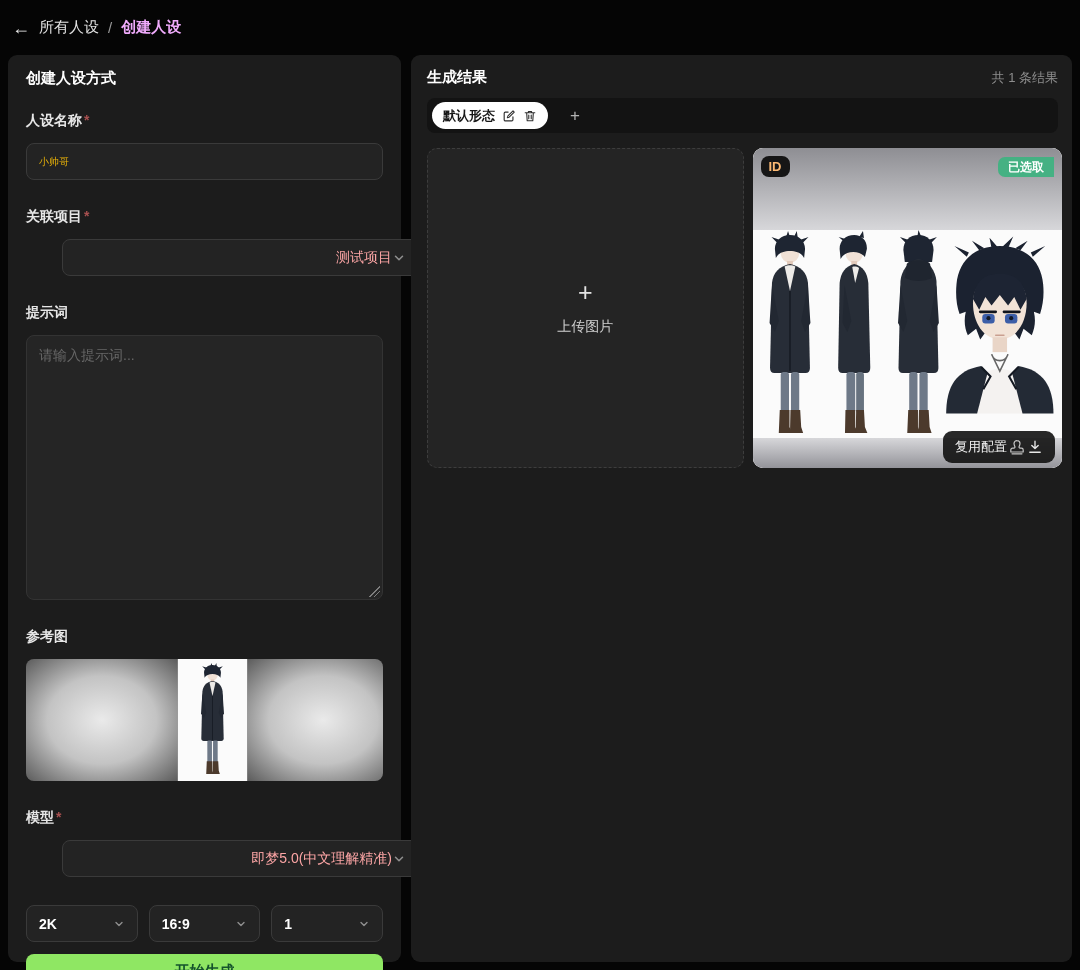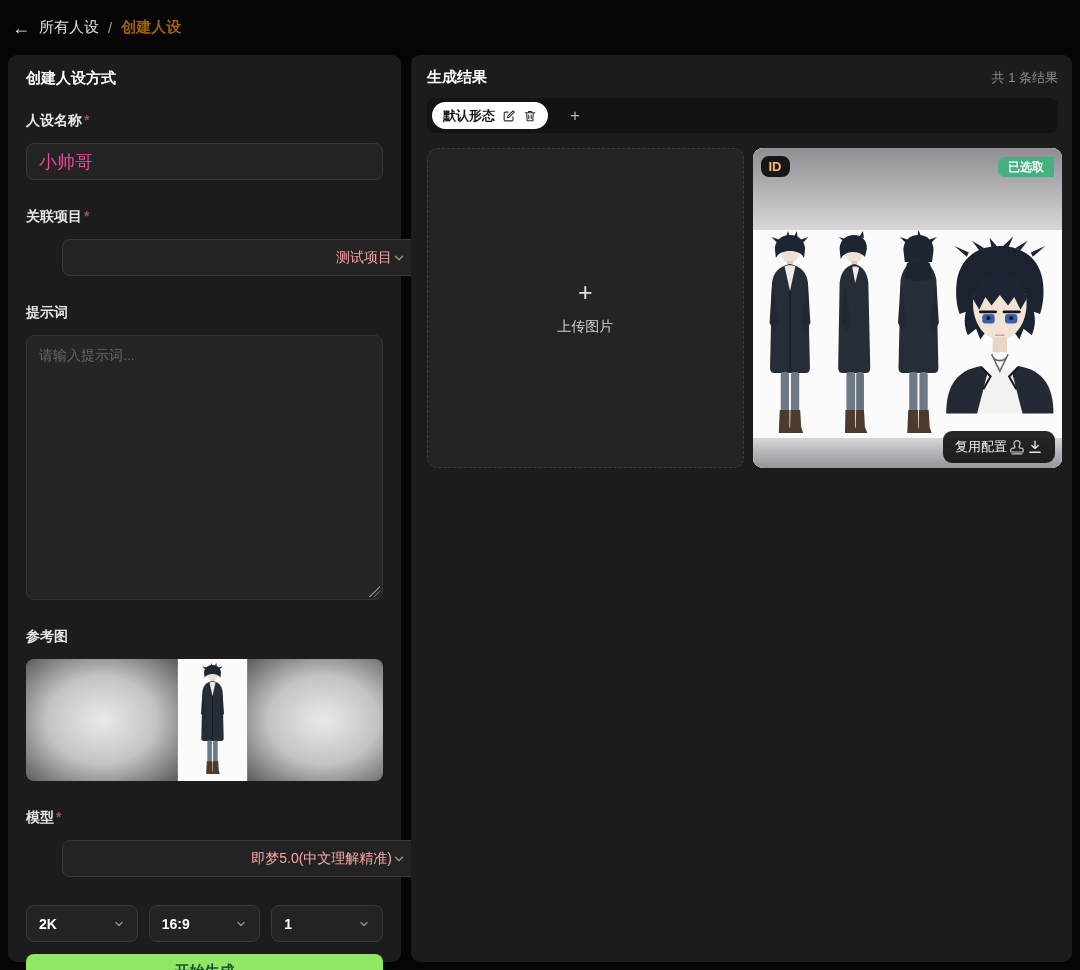--- a/index.html
+++ b/index.html
@@ -14,35 +14,35 @@
   html,body{margin:0;padding:0;background:#050505;}
   body{width:1080px;height:970px;overflow:hidden;
        font-family:"Liberation Sans","DejaVu Sans",sans-serif;color:#eaeaea;}
   .app{width:1080px;height:970px;position:relative;}
 
   
   .topbar{height:55px;display:flex;align-items:center;padding:0 12px;gap:9px;font-size:15px;}
   .back-arrow{font-size:18px;color:#e8e8e8;cursor:pointer;line-height:1;}
   .crumb-parent{color:#e2e2e2;cursor:pointer;}
   .crumb-sep{color:#9a9a9a;}
-  .crumb-current{color:#a16207;font-weight:700;}
+  .crumb-current{color:#f0abfc;font-weight:700;}
 
   
   .main{display:flex;gap:10px;padding:0 8px;height:907px;}
   .panel{background:var(--panel);border-radius:9px;height:907px;}
   .panel-left{width:393px;padding:14px 10px 10px 10px;flex:none;}
   .panel-right{flex:1;padding:13px 10px 0 16px;display:flex;flex-direction:column;}
 
   
   .form-title{font-size:15px;font-weight:700;color:#fff;margin:0 8px 24px 8px;}
   .field{margin:0 8px 28px 8px;}
   .field-label{display:flex;gap:2px;font-size:14px;font-weight:600;color:#e6e6e6;margin-bottom:13px;}
   .req{color:var(--required-red);font-weight:700;}
   .text-input{width:100%;height:37px;background:var(--field);border:1px solid var(--field-border);
-      border-radius:8px;color:#ec4899;font-size:18px;padding:0 12px;outline:none;
+      border-radius:8px;color:#eab308;font-size:10px;padding:0 12px;outline:none;
       font-family:"Liberation Sans","DejaVu Sans",sans-serif;}
   .select{width:100%;height:37px;background:var(--field);border:1px solid var(--field-border);
       border-radius:8px;display:flex;align-items:center;justify-content:flex-end;
       padding:0 12px;font-size:14px;color:#fca5a5;cursor:pointer;margin-left:36px;}
   .textarea-wrap{position:relative;margin:0 8px 28px 8px;}
   textarea{display:block;width:100%;height:265px;background:#252525;border:1px solid #333;
       border-radius:8px;resize:none;color:#e8e8e8;font-size:14px;padding:11px 12px;outline:none;
       font-family:"Liberation Sans","DejaVu Sans",sans-serif;}
   textarea::placeholder{color:#676767;}
   .resize-corner{position:absolute;right:3px;bottom:3px;width:11px;height:11px;cursor:nwse-resize;

